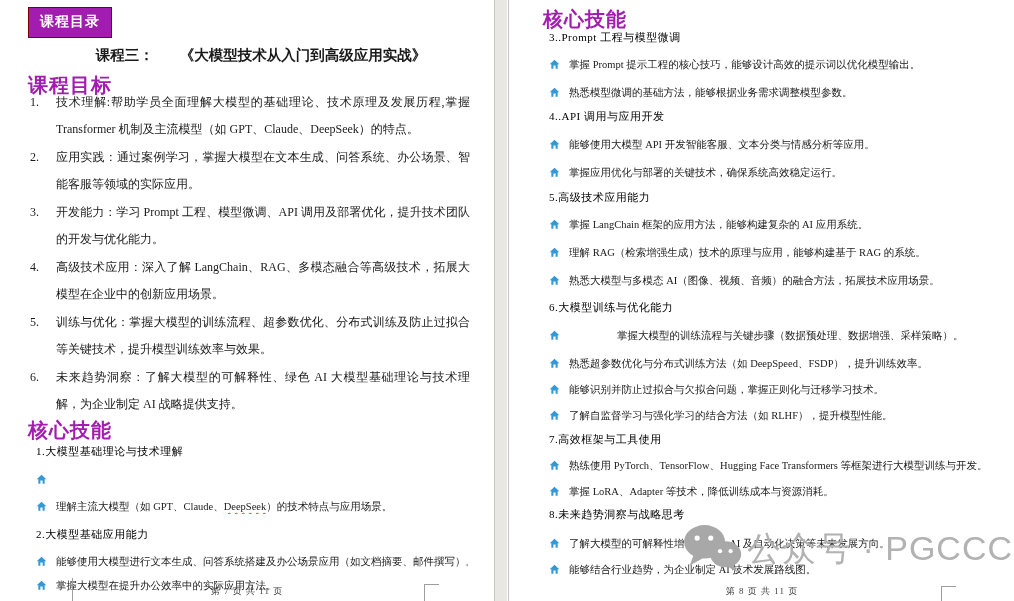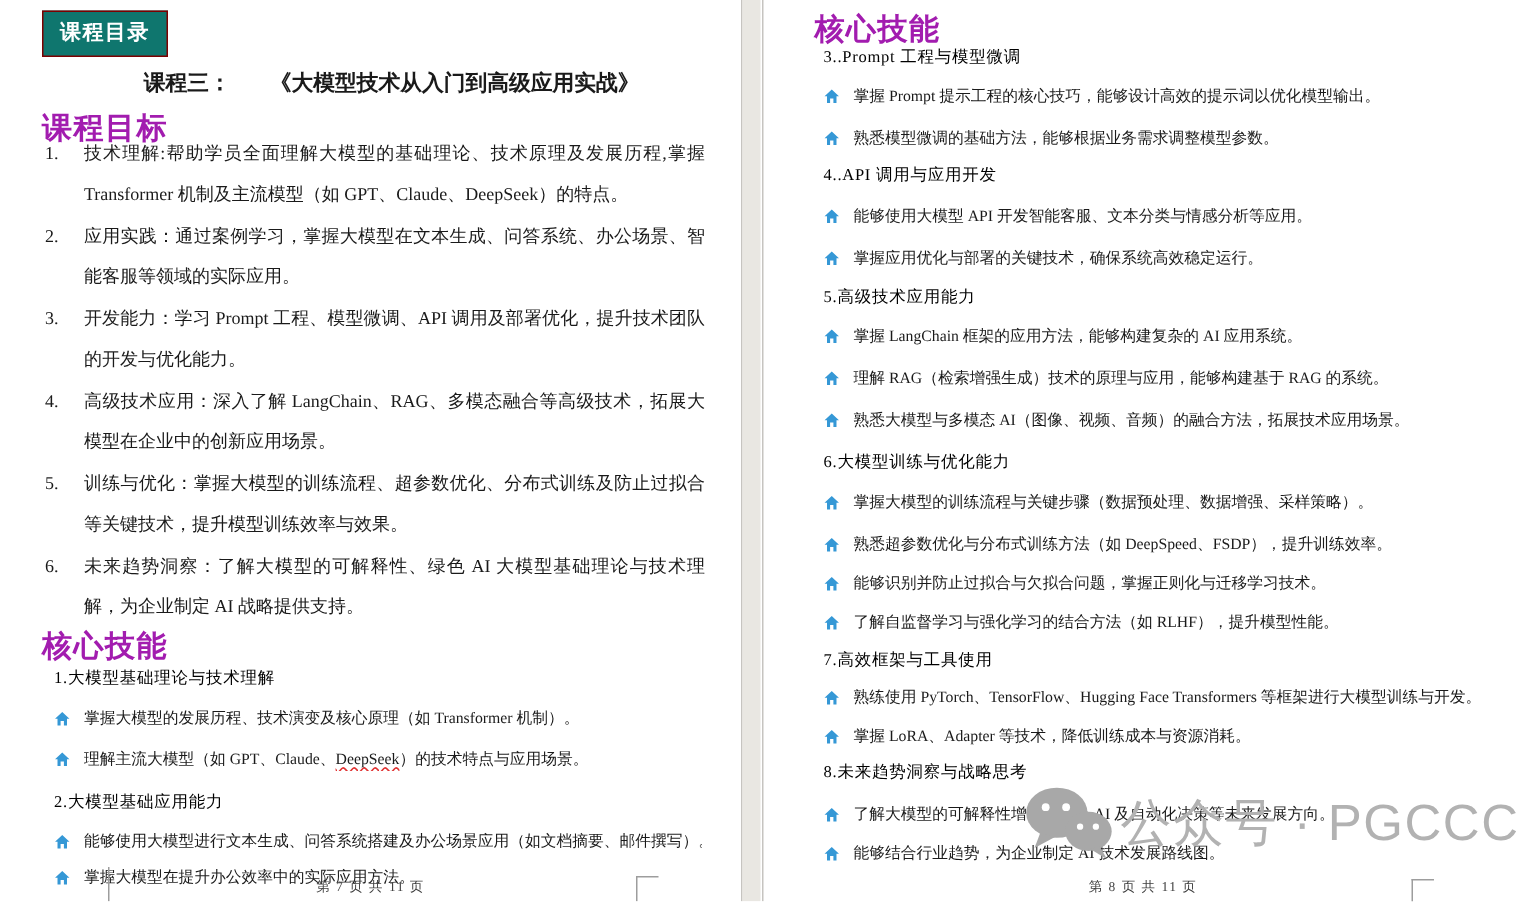--- a/index.html
+++ b/index.html
@@ -6,21 +6,21 @@
   .canvas{position:relative;width:1014px;height:601px;overflow:hidden;
           font-family:"Liberation Serif","DejaVu Serif",serif;color:#1a1a1a;background:#fff;}
 
   
   .page{position:absolute;top:0;height:601px;background:#ffffff;}
   .page-left{left:0;width:494px;border-right:1px solid #c6c4c0;}
   .page-gap{position:absolute;left:495px;top:0;width:12px;height:601px;background:#e9e7e2;}
   .page-right{left:508px;width:506px;border-left:1px solid #c6c4c0;}
 
   
-  .badge{position:absolute;left:28px;top:7px;background:#0f766e;color:#fff;
+  .badge{position:absolute;left:28px;top:7px;background:#a21caf;color:#fff;
          font-family:"Liberation Sans","DejaVu Sans",sans-serif;font-weight:bold;
          font-size:14px;padding:5px 11px 6px;border:1px solid #7c0000;letter-spacing:1px;}
   .doc-title{position:absolute;left:0;right:20px;top:46px;text-align:center;
              font-weight:bold;font-size:14.5px;white-space:nowrap;}
   .doc-title .tpfx{margin-right:26px;margin-left:48px;}
   .h-blue{position:absolute;color:#a21caf;font-weight:bold;font-size:20px;
           font-family:"Liberation Sans","DejaVu Sans",sans-serif;letter-spacing:1px;}
   .lp-goals-h{left:28px;top:72px;}
   .lp-skills-h{left:28px;top:417px;}
   .rp-skills-h{left:34px;top:6px;}
@@ -58,21 +58,21 @@
   .rp-b1{left:40px;top:58px;width:446px;}
   .rp-b2{left:40px;top:86px;width:446px;}
   .rp-g4-h{left:40px;top:109px;}
   .rp-b3{left:40px;top:138px;width:446px;}
   .rp-b4{left:40px;top:166px;width:446px;}
   .rp-g5-h{left:40px;top:190px;}
   .rp-b5{left:40px;top:218px;width:446px;}
   .rp-b6{left:40px;top:246px;width:446px;}
   .rp-b7{left:40px;top:274px;width:446px;}
   .rp-g6-h{left:40px;top:300px;}
-  .rp-b8{left:40px;top:329px;width:446px;}
+  .rp-b8{left:40px;top:329px;width:446px;gap:48px;}
   .rp-b9{left:40px;top:357px;width:446px;}
   .rp-b10{left:40px;top:383px;width:446px;}
   .rp-b11{left:40px;top:409px;width:446px;}
   .rp-g7-h{left:40px;top:432px;}
   .rp-b12{left:40px;top:459px;width:446px;}
   .rp-b13{left:40px;top:485px;width:446px;}
   .rp-g8-h{left:40px;top:507px;}
   .rp-b14{left:40px;top:537px;width:446px;}
   .rp-b15{left:40px;top:563px;width:446px;}
 
@@ -130,21 +130,20 @@
     <div class="h-blue lp-skills-h">核心技能</div>
 
     <div class="subhead lp-sg1-h">1.大模型基础理论与技术理解</div>
 
     <div class="bullet lp-b1">
       <span class="bi">
           <svg viewBox="0 0 16 16">
             <path d="M8 1 L15 7.5 H12.6 V14 H9.6 V9.6 H6.4 V14 H3.4 V7.5 H1 Z" fill="#3598d6"></path>
           </svg>
         </span>
-      <span>掌握大模型的发展历程、技术演变及核心原理（如 Transformer 机制）。</span>
     </div>
     <div class="bullet lp-b2">
       <span class="bi">
           <svg viewBox="0 0 16 16">
             <path d="M8 1 L15 7.5 H12.6 V14 H9.6 V9.6 H6.4 V14 H3.4 V7.5 H1 Z" fill="#3598d6"></path>
           </svg>
         </span>
       <span><span>理解主流大模型（如 GPT、Claude、</span><span class="squiggle">DeepSeek</span><span>）的技术特点与应用场景。</span></span>
     </div>
 

